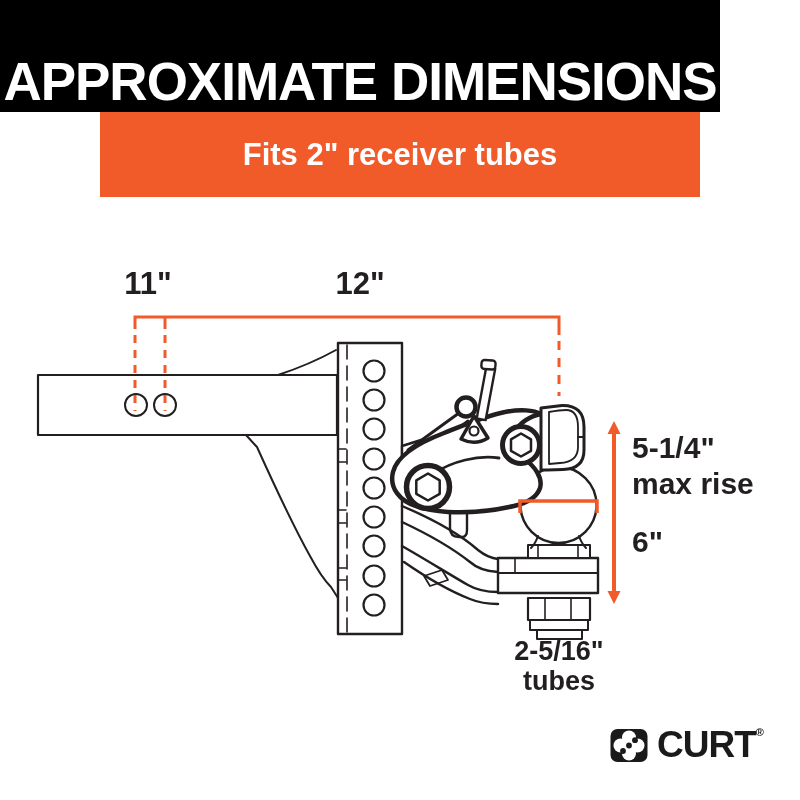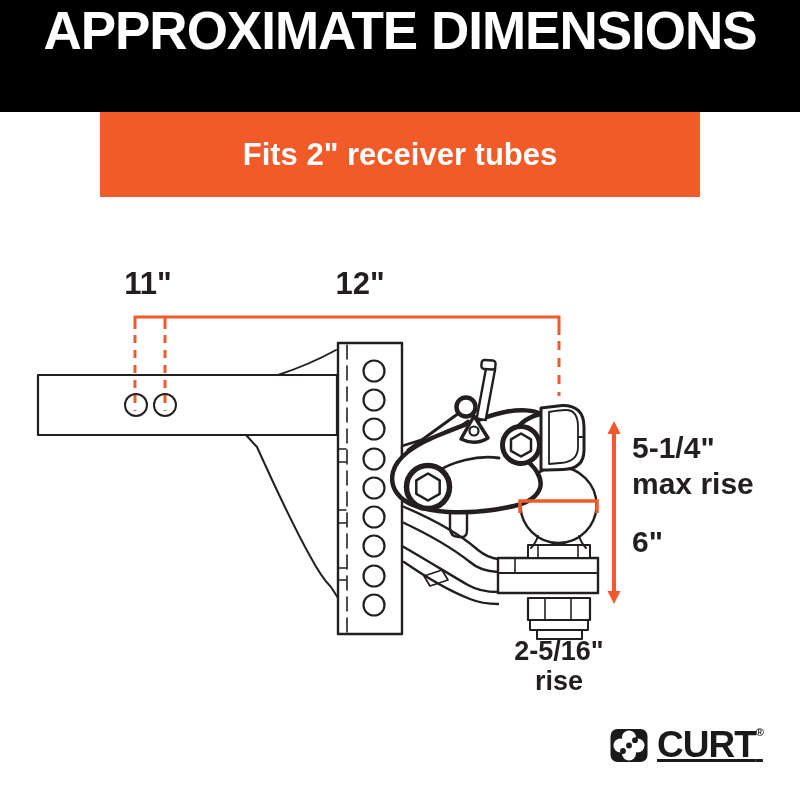--- a/index.html
+++ b/index.html
@@ -1,22 +1,22 @@
 <!DOCTYPE html>
 <html><head>
 <meta charset="utf-8">
 <style>
   html,body{margin:0;padding:0;}
   body{
     width:800px;height:800px;position:relative;overflow:hidden;
     background:#ffffff;font-family:"Liberation Sans",sans-serif;
   }
   .header{
-    position:absolute;left:0;top:0;width:800px;height:112px;
-    background:#000000;display:flex;align-items:flex-start;justify-content:center;
+    position:absolute;left:0;top:0;width:720px;height:112px;
+    background:#000000;display:flex;align-items:flex-end;justify-content:center;
   }
   .header-title{
     color:#ffffff;font-size:53px;font-weight:bold;letter-spacing:-1px;
     white-space:nowrap;
   }
   .sub-banner{
     position:absolute;left:100px;top:112px;width:600px;height:85px;
     background:#F15A29;display:flex;align-items:center;justify-content:center;
   }
   .sub-text{color:#ffffff;font-size:31px;font-weight:bold;white-space:nowrap;}
@@ -28,21 +28,21 @@
   .lbl-rise{left:632px;top:430px;font-size:30px;line-height:36px;}
   .lbl-drop{left:632px;top:523px;font-size:30px;line-height:37px;}
   .lbl-ball{left:489px;top:636px;width:140px;text-align:center;font-size:27px;line-height:30px;}
   .lbl .line{display:block;}
   .footer{
     position:absolute;left:610px;top:726px;height:38px;
     display:flex;align-items:center;
   }
   .brand{
     color:#1a1a1a;font-size:37px;font-weight:bold;letter-spacing:-1px;
-    margin-left:9px;line-height:36px;position:relative;text-decoration:underline;
+    margin-left:9px;line-height:36px;position:relative;
   }
   .brand sup{font-size:11px;font-weight:bold;vertical-align:top;line-height:10px;}
 </style>
 </head>
 <body>
 
 <div class="header">
   <div class="header-title">APPROXIMATE DIMENSIONS</div>
 </div>
 
@@ -163,21 +163,21 @@
   <div class="lbl lbl-12">12"</div>
   <div class="lbl lbl-rise">
     <span class="line">5-1/4"</span>
     <span class="line">max rise</span>
   </div>
   <div class="lbl lbl-drop">
     <span class="line">6"</span>
   </div>
   <div class="lbl lbl-ball">
     <span class="line">2-5/16"</span>
-    <span class="line">rise</span>
+    <span class="line">tubes</span>
   </div>
 </div>
 
 <div class="footer">
   <svg width="38" height="35" viewBox="0 0 38 35">
     <rect x="0.5" y="1" width="37" height="33" rx="7" fill="#1a1a1a"></rect>
     <circle cx="19" cy="9.5" r="7" fill="#ffffff"></circle>
     <circle cx="27.5" cy="17.5" r="7" fill="#ffffff"></circle>
     <circle cx="19" cy="25.5" r="7" fill="#ffffff"></circle>
     <circle cx="10.5" cy="17.5" r="7" fill="#ffffff"></circle>

